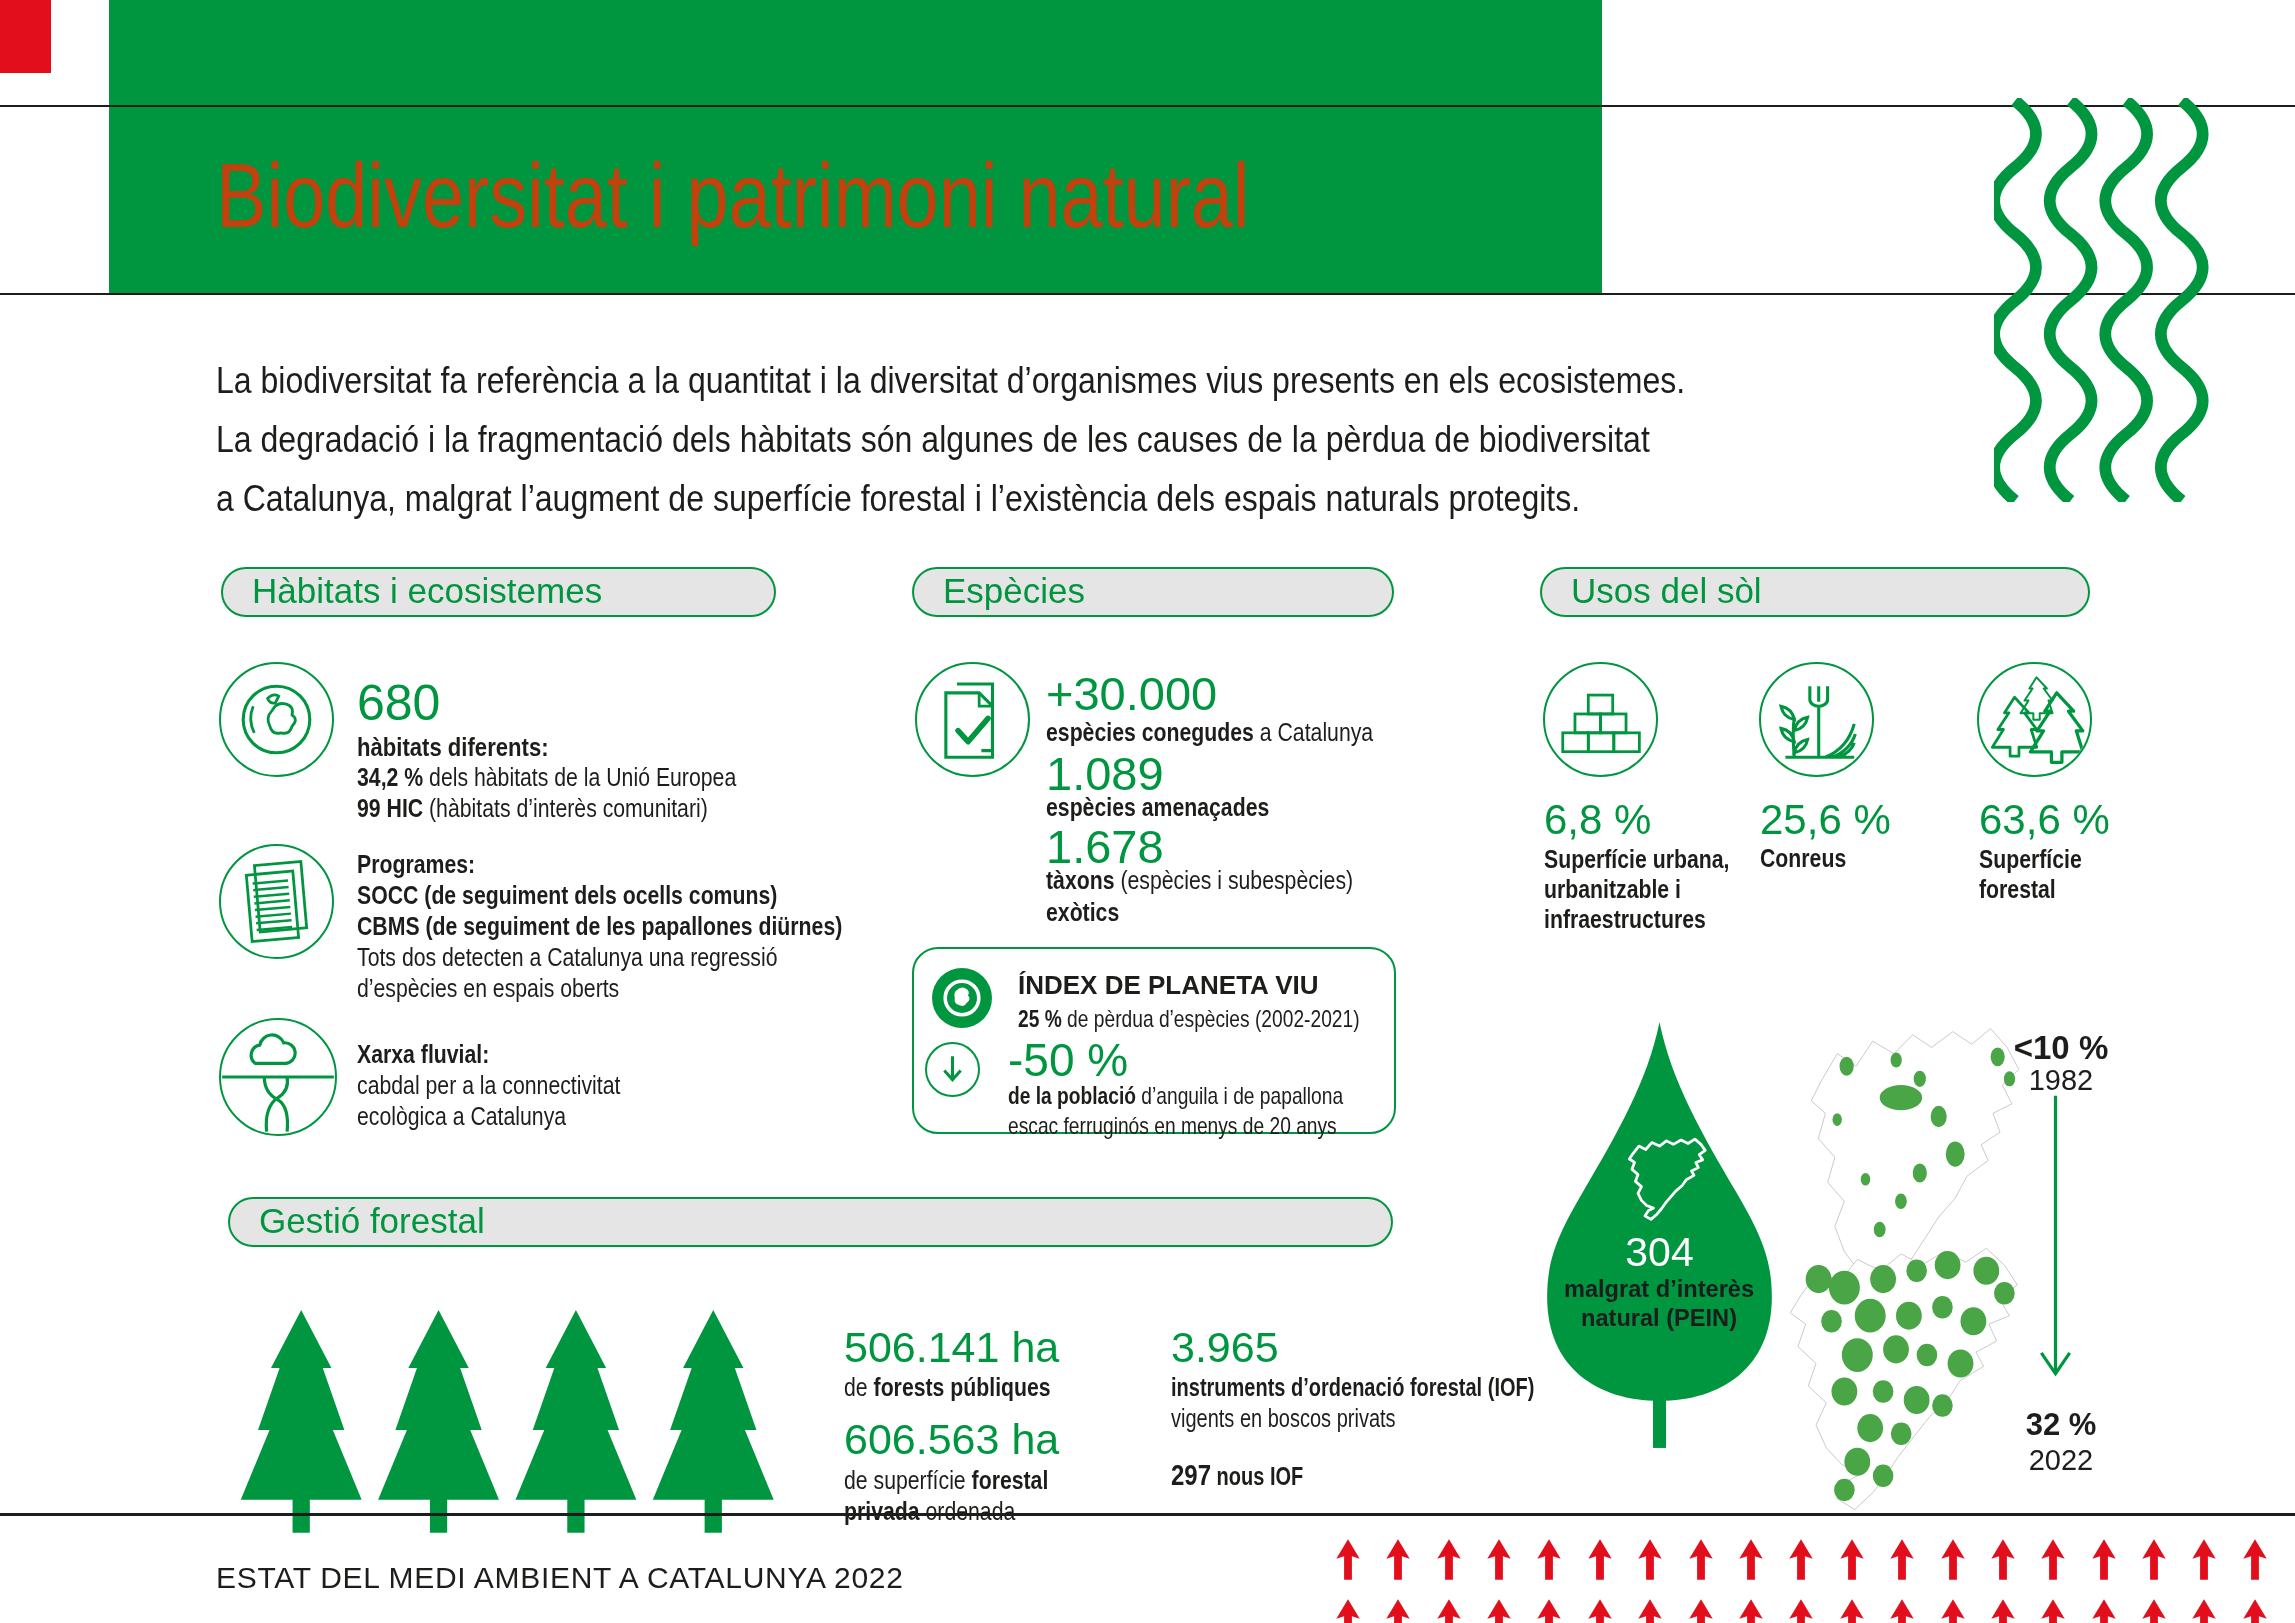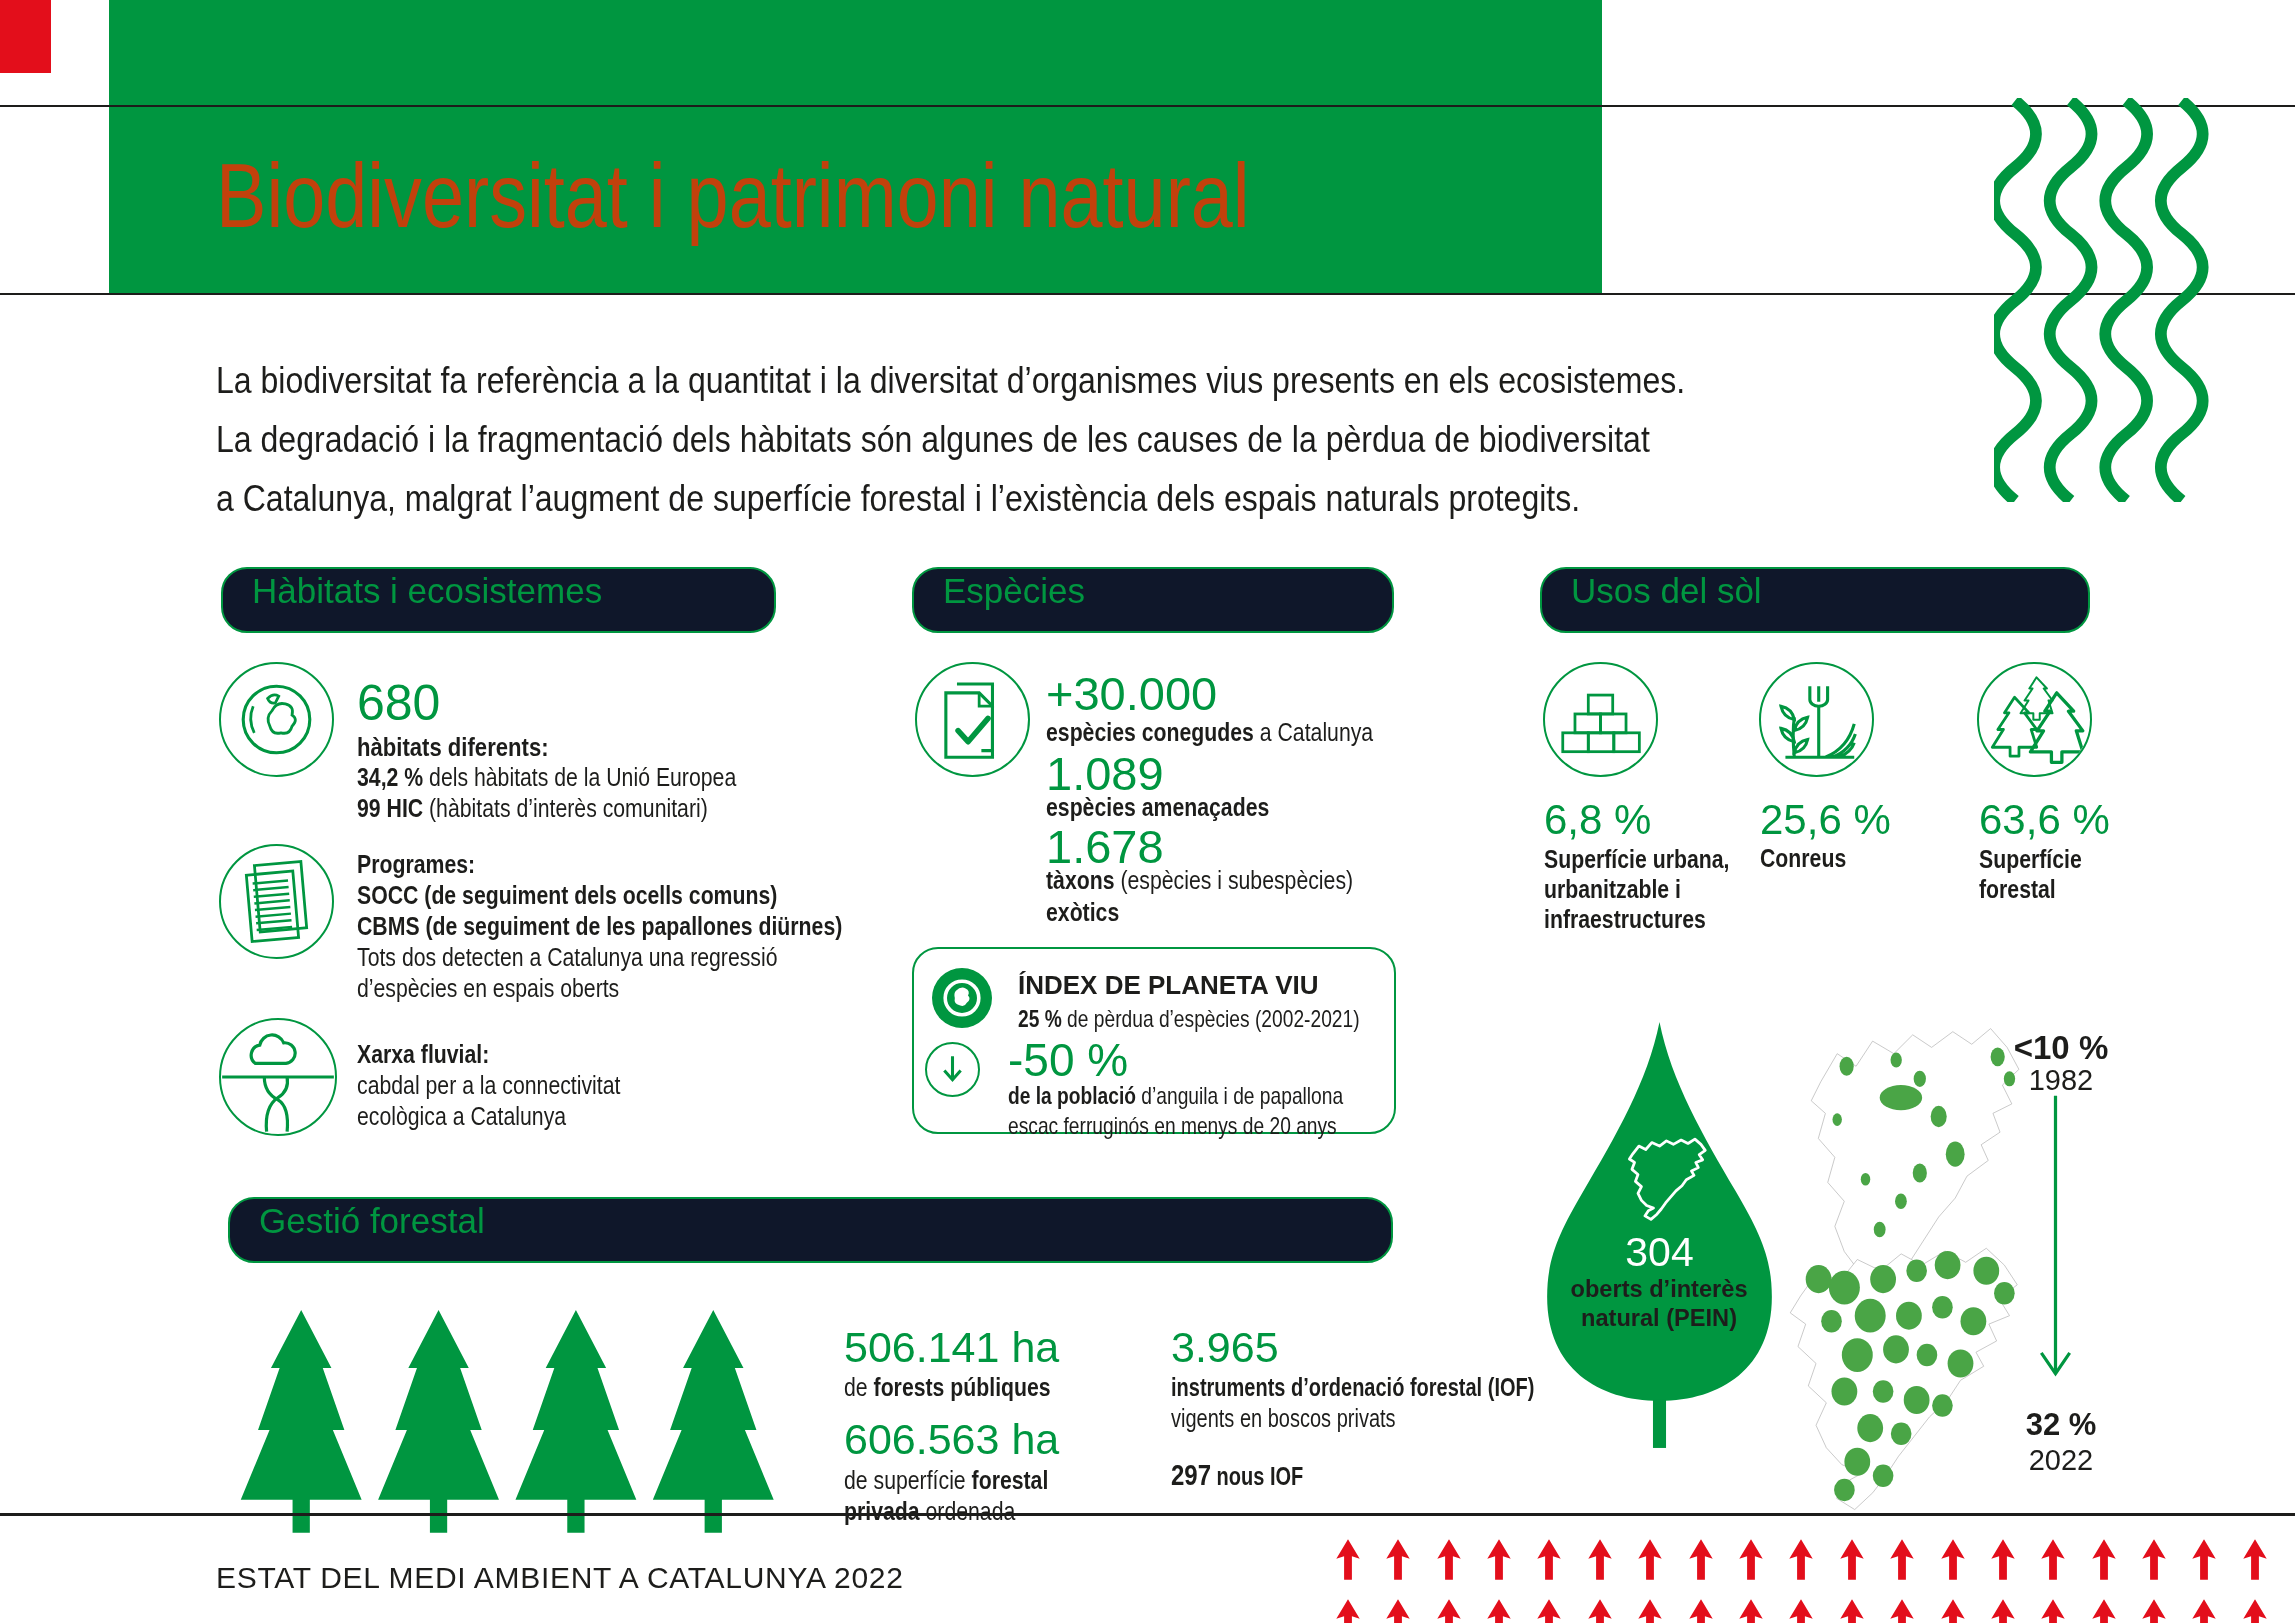--- a/index.html
+++ b/index.html
@@ -7,22 +7,22 @@
           font-family:"Liberation Sans","DejaVu Sans",sans-serif;color:#1d1d1b;}
   .abs{position:absolute;}
   .tl{white-space:nowrap;}
   .b{font-weight:bold;}
   .grn{color:#009640;}
   .wht{color:#ffffff;}
   .center{text-align:center;}
   .cnd{transform:scaleX(0.85);transform-origin:left top;}
   .cnd8{transform:scaleX(0.80);transform-origin:left top;}
   .cnd9{transform:scaleX(0.89);transform-origin:left top;}
-  .pill{position:absolute;box-sizing:border-box;height:66px;border:2.6px solid #009640;border-radius:26px;
-        background:#0f172a;color:#009640;font-size:35px;line-height:43px;padding-left:29px;white-space:nowrap;}
+  .pill{position:absolute;box-sizing:border-box;height:50px;border:2.6px solid #009640;border-radius:26px;
+        background:#e5e5e5;color:#009640;font-size:35px;line-height:43px;padding-left:29px;white-space:nowrap;}
   .icircle{position:absolute;box-sizing:border-box;border:2.6px solid #009640;border-radius:50%;overflow:hidden;background:#fff;}
   .icircle svg{display:block;width:100%;height:100%;}
   .hline{position:absolute;left:0;width:2295px;background:#1d1d1b;}
   .stroke-g{stroke:#009640;fill:none;}
   .arrow-row{position:absolute;left:0;top:0;width:2295px;height:0;}
 </style>
 </head>
 <body>
 
 <div id="canvas">
@@ -206,21 +206,21 @@
     <div class="tl">forestal</div>
   </div>
 
 
   <svg class="abs" style="left:1538px;top:1019px;" width="243" height="432" viewBox="0 0 372 660">
     <path fill="#009640" d="M186,4 C168,95 118,180 70,262 C30,330 14,368 14,425 C14,534 92,584 186,584 C280,584 358,534 358,425 C358,368 342,330 302,262 C254,180 204,95 186,4 Z"></path>
     <rect x="176" y="582" width="20" height="74" fill="#009640"></rect>
     <path transform="translate(128,178) scale(1.32)" fill="none" stroke="#ffffff" stroke-width="3.2" stroke-linejoin="round" d="M13,21 L20,12 L28,16 L35,8 L44,12 L52,6 L60,10 L69,5 L77,9 L85,4 L92,10 L97,17 L90,22 L94,28 L86,31 L89,37 L81,41 L84,46 L75,51 L70,58 L63,64 L57,71 L51,78 L46,85 L41,91 L34,97 L27,93 L31,87 L37,84 L29,81 L23,75 L19,67 L23,59 L16,53 L19,45 L12,39 L15,31 L9,27 Z"></path>
   </svg>
   <div class="abs tl wht center" style="left:1594px;top:1229px;width:131px;font-size:41px;">304</div>
-  <div class="abs tl b center" style="left:1548px;top:1276px;width:222px;font-size:23.6px;">oberts d’interès</div>
+  <div class="abs tl b center" style="left:1548px;top:1276px;width:222px;font-size:23.6px;">malgrat d’interès</div>
   <div class="abs tl b center" style="left:1548px;top:1305px;width:222px;font-size:23.6px;">natural (PEIN)</div>
 
   <svg class="abs" style="left:1790px;top:1016px;" width="236" height="314" viewBox="0 0 100 100" preserveAspectRatio="none">
     <path fill="#ffffff" stroke="#b3b3b3" stroke-width="0.7" vector-effect="non-scaling-stroke" stroke-linejoin="round" d="M13,21 L20,12 L28,16 L35,8 L44,12 L52,6 L60,10 L69,5 L77,9 L85,4 L92,10 L97,17 L90,22 L94,28 L86,31 L89,37 L81,41 L84,46 L75,51 L70,58 L63,64 L57,71 L51,78 L46,85 L41,91 L34,97 L27,93 L31,87 L37,84 L29,81 L23,75 L19,67 L23,59 L16,53 L19,45 L12,39 L15,31 L9,27 Z"></path>
     <g fill="#4aa546">
       <ellipse cx="47" cy="26" rx="9" ry="4"></ellipse>
         <circle cx="24" cy="16" r="3"></circle>
         <circle cx="55" cy="20" r="2.6"></circle>
       <circle cx="88" cy="13" r="3"></circle>
         <circle cx="93" cy="20" r="2.4"></circle>

